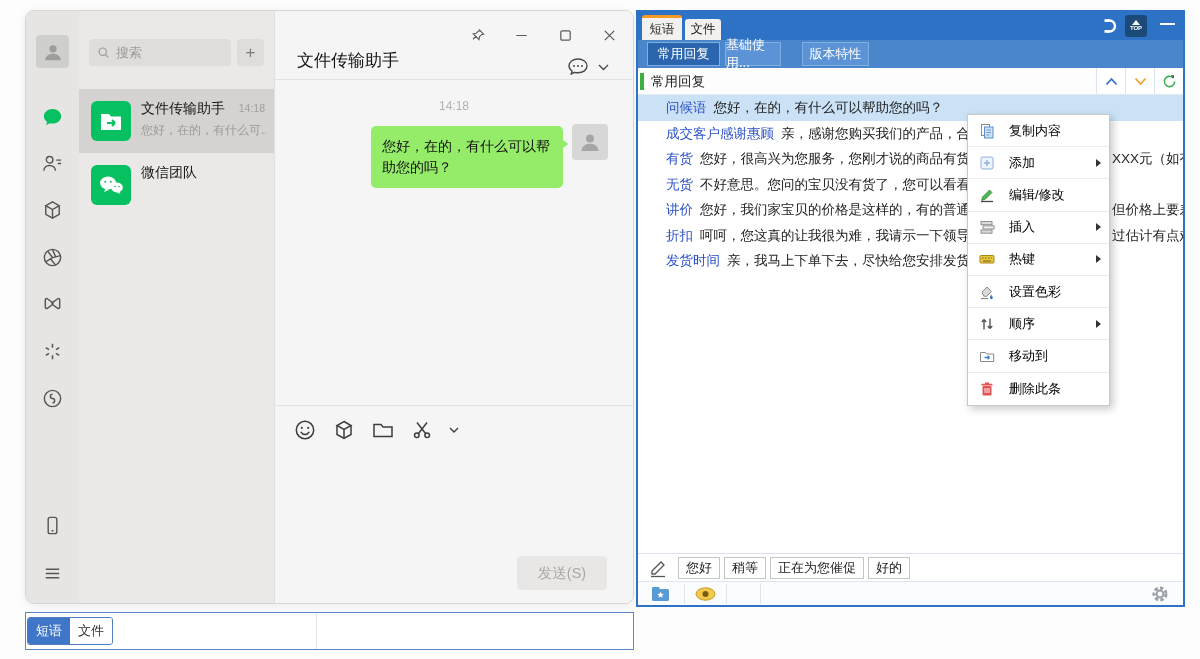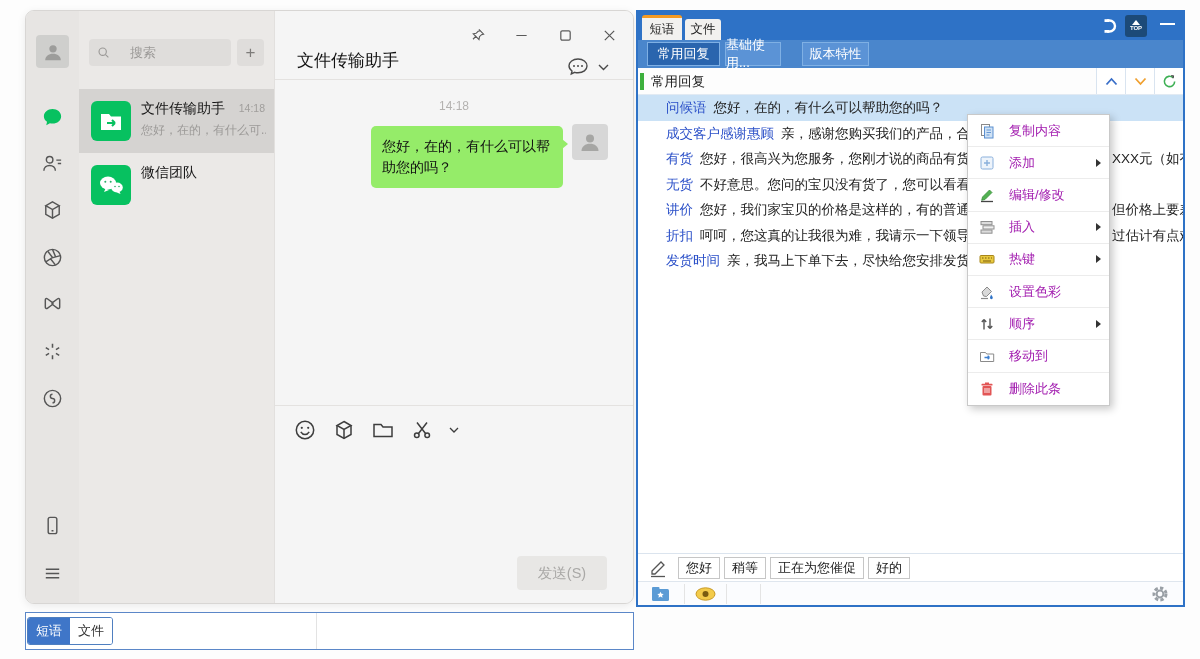--- a/index.html
+++ b/index.html
@@ -11,21 +11,21 @@
     background:#f5f5f5; border:1px solid #d8d6d4; border-radius:9px; overflow:hidden;
     display:flex; box-shadow:0 2px 8px rgba(0,0,0,.08); }
   .rail { width:53px; background:#e7e5e3; position:relative; flex:none; }
   .rail-avatar { position:absolute; left:10px; top:24px; width:33px; height:33px;
     background:#cfcfcd; border-radius:4px; display:flex; align-items:center; justify-content:center; }
   .rail-ic { position:absolute; left:15px; width:23px; height:23px; }
   .rail-ic svg { width:23px; height:23px; }
 
   .chat-list { width:195px; background:#ebe9e7; position:relative; flex:none; }
   .search-box { position:absolute; left:10px; top:28px; width:142px; height:27px;
-    background:#dfdddb; border-radius:4px; display:flex; align-items:center; gap:20px;
+    background:#dfdddb; border-radius:4px; display:flex; align-items:center; gap:6px;
     padding-left:8px; color:#9b9997; font-size:13px; }
   .add-btn { position:absolute; left:158px; top:28px; width:27px; height:27px;
     background:#dfddformdb; background:#dfdddb; border-radius:4px; color:#7e7c7a; font-size:17px;
     display:flex; align-items:center; justify-content:center; }
   .cl-items { position:absolute; left:0; top:78px; width:100%; }
   .chat-item { height:64px; position:relative; cursor:pointer; }
   .chat-item.selected { background:#d5d3d1; }
   .cl-icon { position:absolute; left:12px; top:12px; width:40px; height:40px;
     background:#07c160; border-radius:6px; display:flex; align-items:center; justify-content:center; }
   .cl-name { position:absolute; left:62px; top:11px; font-size:14px; color:#151515; max-width:90px;
@@ -102,21 +102,21 @@
   .gear-ic { position:absolute; right:14px; top:3px; width:18px; height:18px; cursor:pointer; }
 
   
   .ctx-menu { position:absolute; left:967px; top:114px; width:143px; background:#fff;
     border:1px solid #c9c9c9; box-shadow:3px 3px 8px rgba(0,0,0,.22); z-index:50; }
   .menu-item { height:32.2px; display:flex; align-items:center; padding:0 8px 0 11px;
     border-bottom:1px solid #ececec; cursor:pointer; position:relative; }
   .menu-item:last-child { border-bottom:none; }
   .mi-ic { width:16px; height:16px; flex:none; }
   .mi-ic svg { width:16px; height:16px; }
-  .mi-label { font-size:13px; color:#a21caf; margin-left:14px; flex:1; }
+  .mi-label { font-size:13px; color:#000000; margin-left:14px; flex:1; }
   .mi-arrow { width:0; height:0; border-top:4px solid transparent; border-bottom:4px solid transparent;
     border-left:5px solid #333; }
 
   
   .mini-win { position:absolute; left:25px; top:612px; width:609px; height:38px; background:#fff;
     border:1px solid #5b87c8; }
   .mini-tabs { position:absolute; left:1px; top:4px; height:28px; display:flex;
     border:1px solid #4f7fc0; border-radius:3px; overflow:hidden; }
   .mtab { width:42px; display:flex; align-items:center; justify-content:center; font-size:13px;
     color:#333; background:#fff; cursor:pointer; }

